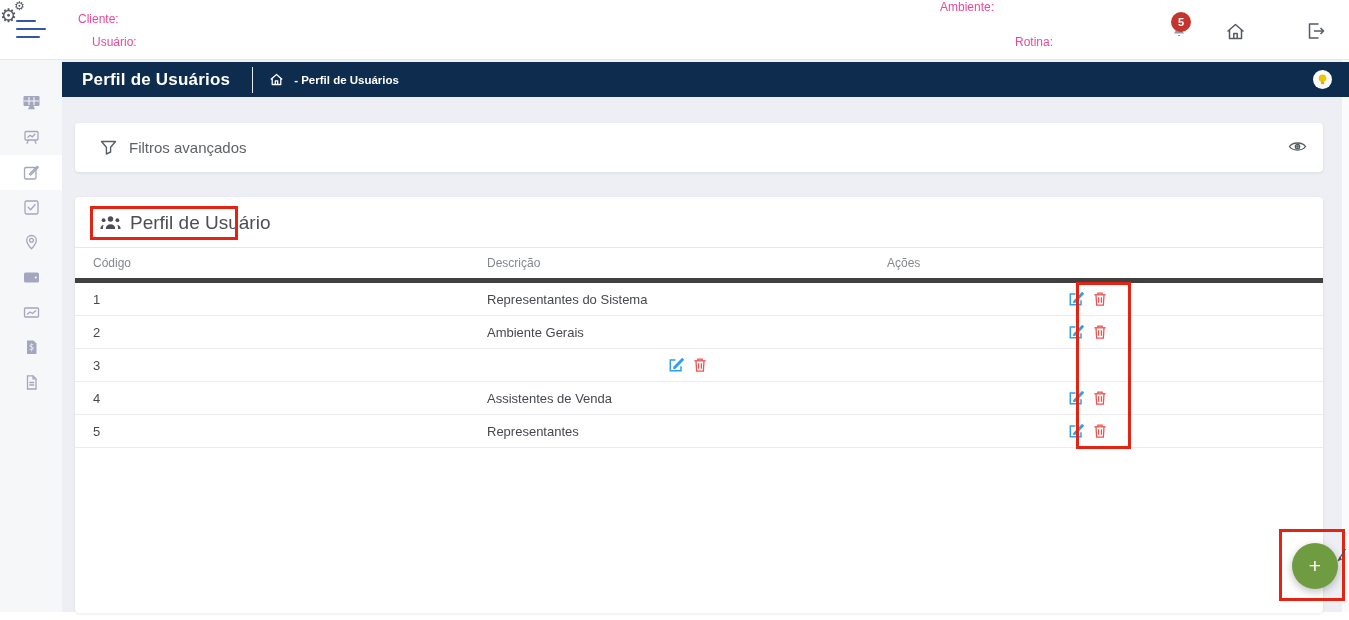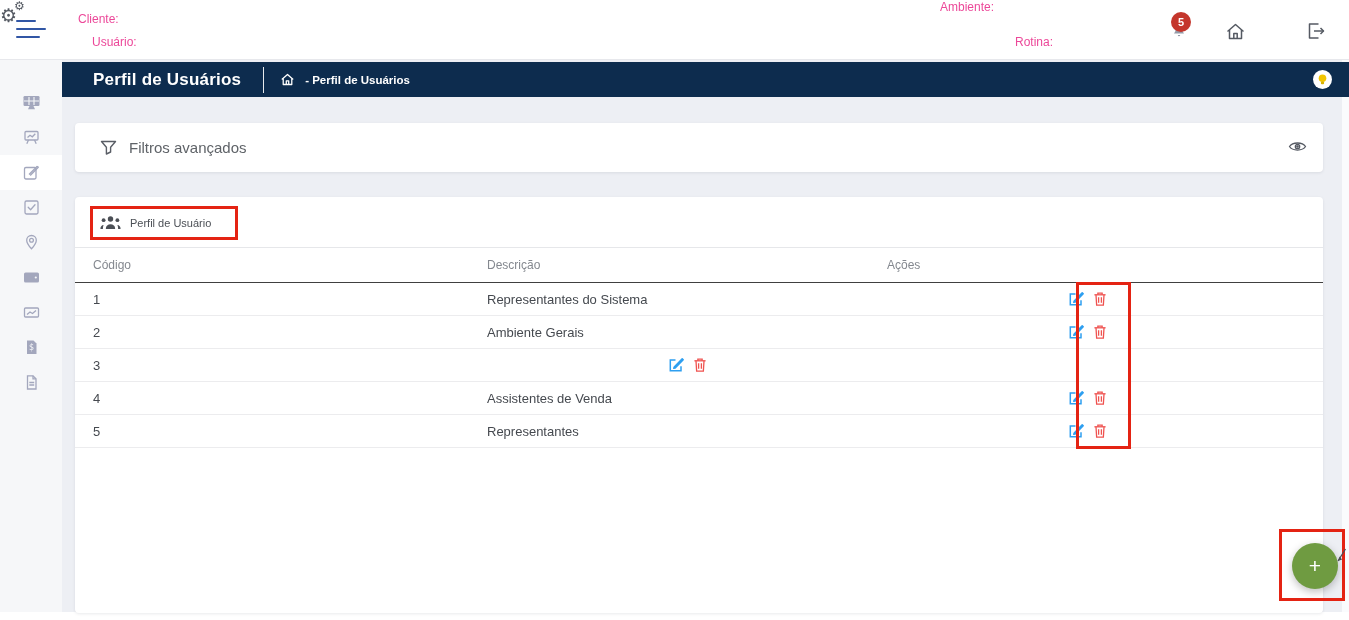--- a/index.html
+++ b/index.html
@@ -36,39 +36,39 @@
   .sidebar { position:absolute; left:0; top:60px; width:62px; height:552px;
              background:#f6f7f9; z-index:5; padding-top:25px; }
   .side-item { width:62px; height:35px; display:flex; align-items:center; justify-content:center; cursor:pointer; }
   .side-item.active { background:#ffffff; }
   
   .pagebg { position:absolute; left:62px; top:60px; width:1287px; height:552px; background:#edeff4; }
   .scroll-strip { position:absolute; right:0; top:60px; width:7px; height:552px; background:#fafbfd; }
   
   .navybar { position:absolute; left:62px; top:62px; width:1287px; height:35px;
              background:#0d2c4e; display:flex; align-items:center; z-index:4; }
-  .page-title { margin-left:31px; font-size:17px; font-weight:bold; color:#ffffff; letter-spacing:.2px; }
+  .page-title { margin-left:20px; font-size:17px; font-weight:bold; color:#ffffff; letter-spacing:.2px; }
   .nav-divider { width:1px; height:26px; background:#ffffff; margin-left:22px; opacity:.9; }
   .crumb-home { margin-left:16px; display:flex; align-items:center; cursor:pointer; }
   .breadcrumb { margin-left:10px; font-size:11.5px; font-weight:bold; color:#ffffff;text-align:center; }
   .bulb-btn { position:absolute; right:17px; top:8px; width:19px; height:19px; border-radius:50%;
               background:#ffffff; display:flex; align-items:center; justify-content:center; cursor:pointer; }
   
   .card { position:absolute; left:75px; background:#ffffff; border-radius:4px;
           box-shadow:0 1px 3px rgba(40,50,70,.10); width:1248px; }
   .filter-card { top:123px; height:49px; display:flex; align-items:center; cursor:pointer; }
   .funnel { margin-left:25px; display:flex; align-items:center; }
   .filter-label { margin-left:12px; font-size:15px; color:#5f6368; }
   .eye-btn { position:absolute; right:16px; top:16px; cursor:pointer; }
   .main-card { top:197px; height:416px; }
   .card-head { position:relative; height:51px; border-bottom:1px solid #e6e7ea; }
   .card-title { position:absolute; left:25px; top:0; height:51px; display:flex; align-items:center; }
-  .card-title-text { margin-left:9px; font-size:11px; color:#4b4f55; }
-  
-  .thead { display:flex; align-items:center; height:35px; border-bottom:1px solid #404040;
+  .card-title-text { margin-left:9px; font-size:19px; color:#4b4f55; }
+  
+  .thead { display:flex; align-items:center; height:35px; border-bottom:5px solid #404040;
            font-size:12px; color:#84888f; }
   .trow  { display:flex; align-items:center; height:33px; border-bottom:1px solid #ececee;
            font-size:13px; color:#45494f; }
   .col-codigo { width:412px; padding-left:18px; }
   .col-desc   { width:400px; }
   .col-acoes  { flex:1; display:flex; align-items:center; }
   .actions { margin-left:181px; display:flex; align-items:center; gap:9px; }
   .action-btn { display:flex; align-items:center; justify-content:center; cursor:pointer; }
   
   .annotation { position:absolute; border:3px solid #e42313; pointer-events:none; z-index:7; }

